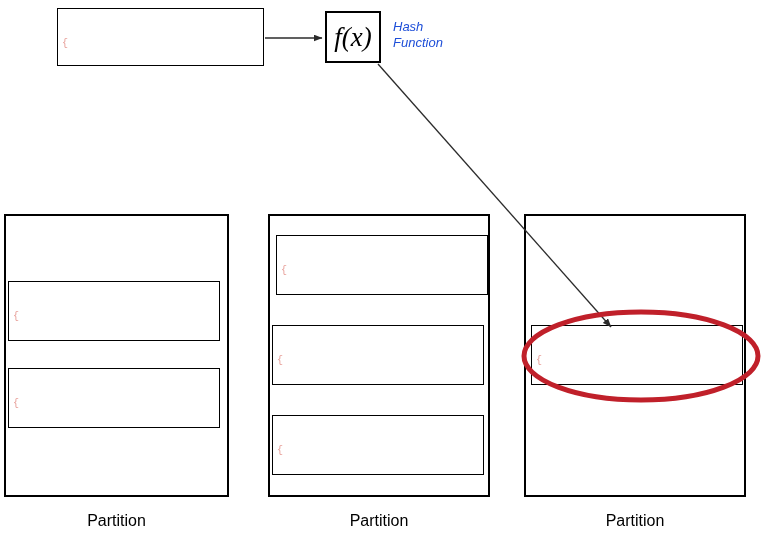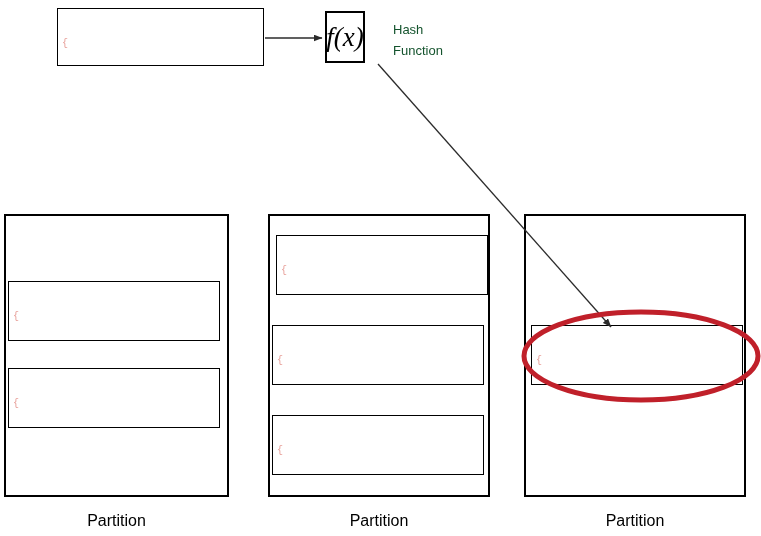--- a/index.html
+++ b/index.html
@@ -63,23 +63,24 @@
     justify-content: center;
     font-family: "Liberation Serif", serif;
     font-style: italic;
     font-size: 27px;
     color: #000000;
   }
   .fx-label {
     position: absolute;
     font-family: "Liberation Sans", sans-serif;
     font-size: 13px;
-    line-height: 21px;
-    color: #14532d;
+    line-height: 16px;
+    color: #1d4ed8;
     white-space: pre-line;
+    font-style: italic;
   }
 
   
   #overlay {
     position: absolute;
     left: 0;
     top: 0;
     width: 761px;
     height: 536px;
     pointer-events: none;
@@ -90,21 +91,21 @@
 
 <div id="canvas">
 
   <div class="json-box" id="src-box" style="left:57px; top:8px; width:207px; height:58px;">
     <span class="ln brace">{</span>
     
     
     
   </div>
 
-  <div class="fx-box" style="left:325px; top:11px; width:40px; height:52px;">
+  <div class="fx-box" style="left:325px; top:11px; width:56px; height:52px;">
     <span>f(x)</span>
   </div>
   <div class="fx-label" style="left:393px; top:19px;">Hash
 Function</div>
 
   <div class="partition" style="left:4px; top:214px; width:225px; height:283px;"></div>
 
   <div class="json-box" style="left:8px; top:281px; width:212px; height:60px;">
     <span class="ln brace">{</span>
     

